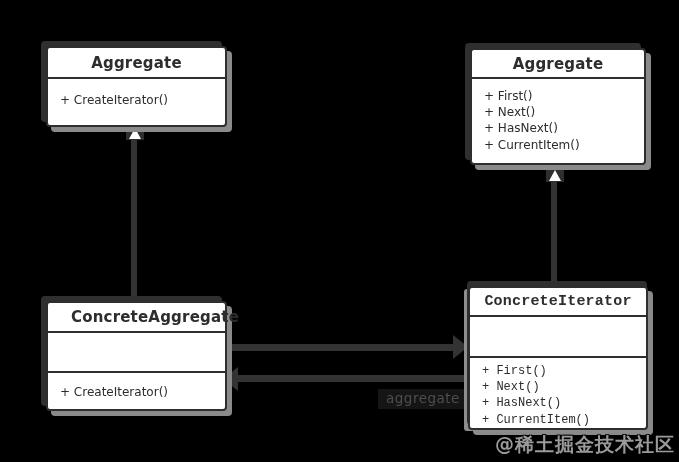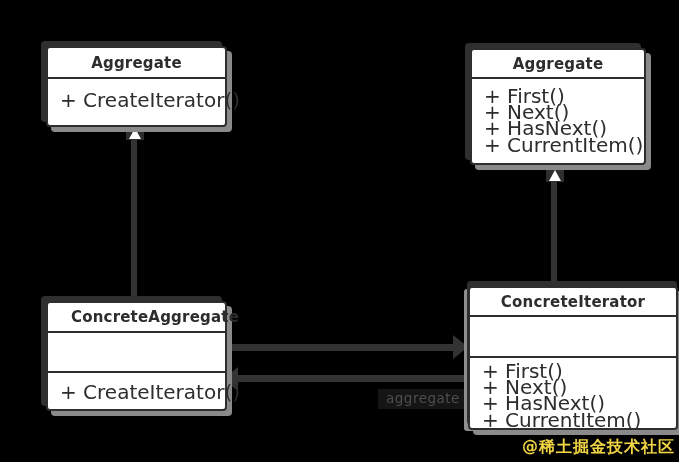--- a/index.html
+++ b/index.html
@@ -28,36 +28,36 @@
     font-size:15px;
     text-align:center;
     border-bottom:2px solid #2e2e2e;
     display:flex;align-items:center;justify-content:center;
     letter-spacing:.2px;
   }
   .uml-attrs{
     border-bottom:2px solid #2e2e2e;
   }
   .uml-methods{
-    font-size:20px;
+    font-size:12px;
     line-height:16.2px;
   }
   .uml-methods .m{white-space:nowrap;}
   
   #box-aggregate        {left:46px; top:46px;  width:181px; height:81px;}
   #box-aggregate .uml-title {height:29px;}
   #box-aggregate .uml-methods {padding:13px 12px;}
   #box-iterator         {left:470px;top:48px;  width:176px; height:117px;}
   #box-iterator .uml-title {height:27px;}
   #box-iterator .uml-methods {padding:9px 12px;}
   #box-concrete-aggregate {left:46px; top:301px; width:181px; height:110px;}
   #box-concrete-aggregate .uml-title {height:28px;padding-left:37px;}
   #box-concrete-aggregate .uml-attrs {height:38px;}
   #box-concrete-aggregate .uml-methods {padding:11px 12px;}
-  #box-concrete-iterator {left:468px;top:286px; width:210px; height:144px;}
+  #box-concrete-iterator {left:468px;top:286px; width:180px; height:144px;font-family:Liberation Mono, monospace;}
   #box-concrete-iterator .uml-title {height:27px;}
   #box-concrete-iterator .uml-attrs {height:39px;}
   #box-concrete-iterator .uml-methods {padding:5px 12px;}
   
   .vline,.hline{position:absolute;background:#333;}
   #inherit-line-1{left:131px;top:138px;width:6px;height:166px;}
   #inherit-line-2{left:551px;top:180px;width:6px;height:109px;}
   #assoc-line-1{left:227px;top:344px;width:227px;height:7px;}
   #assoc-line-2{left:237px;top:375px;width:233px;height:7px;}
   
@@ -91,22 +91,22 @@
     background:#151515;
     color:#4e4e4e;
     font-size:13.5px;
     padding:1px 8px 3px 8px;
     letter-spacing:.5px;
   }
   
   .watermark{
     position:absolute;
     right:4px;bottom:4px;
-    color:#fde047;
-    font-size:16px;
+    color:#a3a3a3;
+    font-size:19px;
     font-weight:bold;
     letter-spacing:1px;
     text-shadow:1px 1px 0 #000,-1px -1px 0 #000,1px -1px 0 #000,-1px 1px 0 #000,2px 2px 2px #000;
     opacity:.95;
     margin-left:30px;
   }
 </style>
 </head>
 <body>
 

